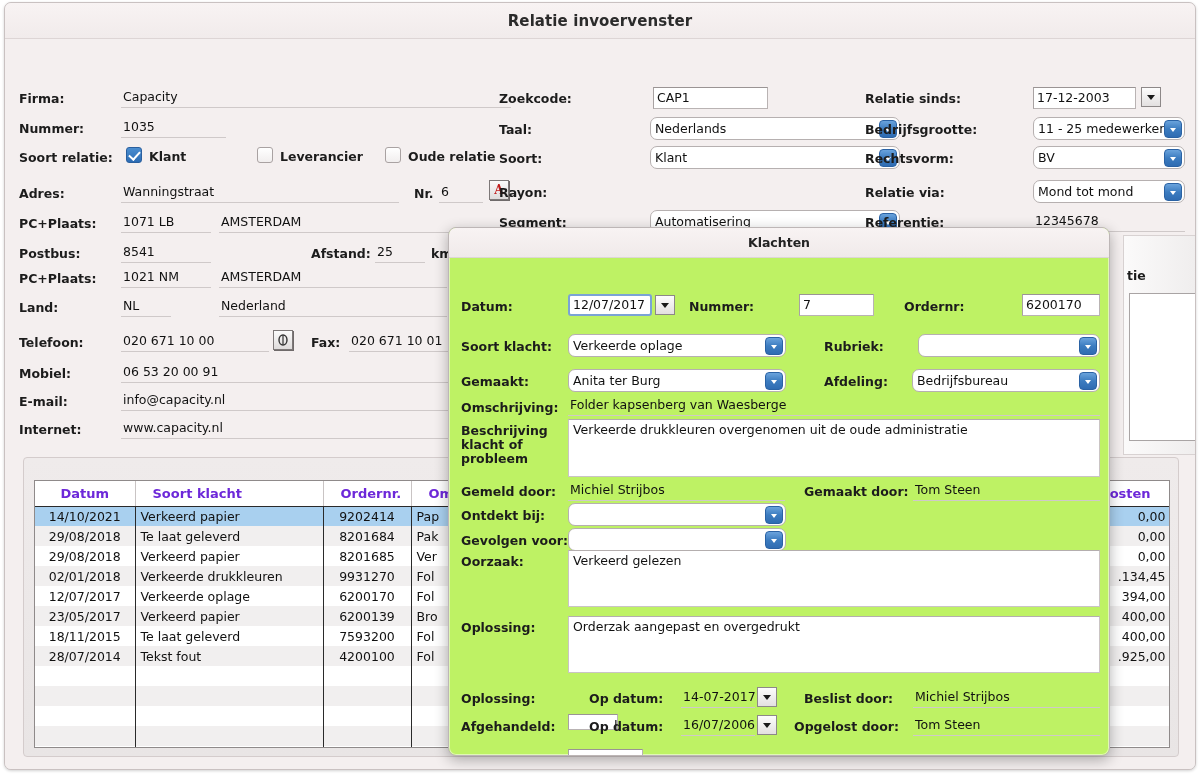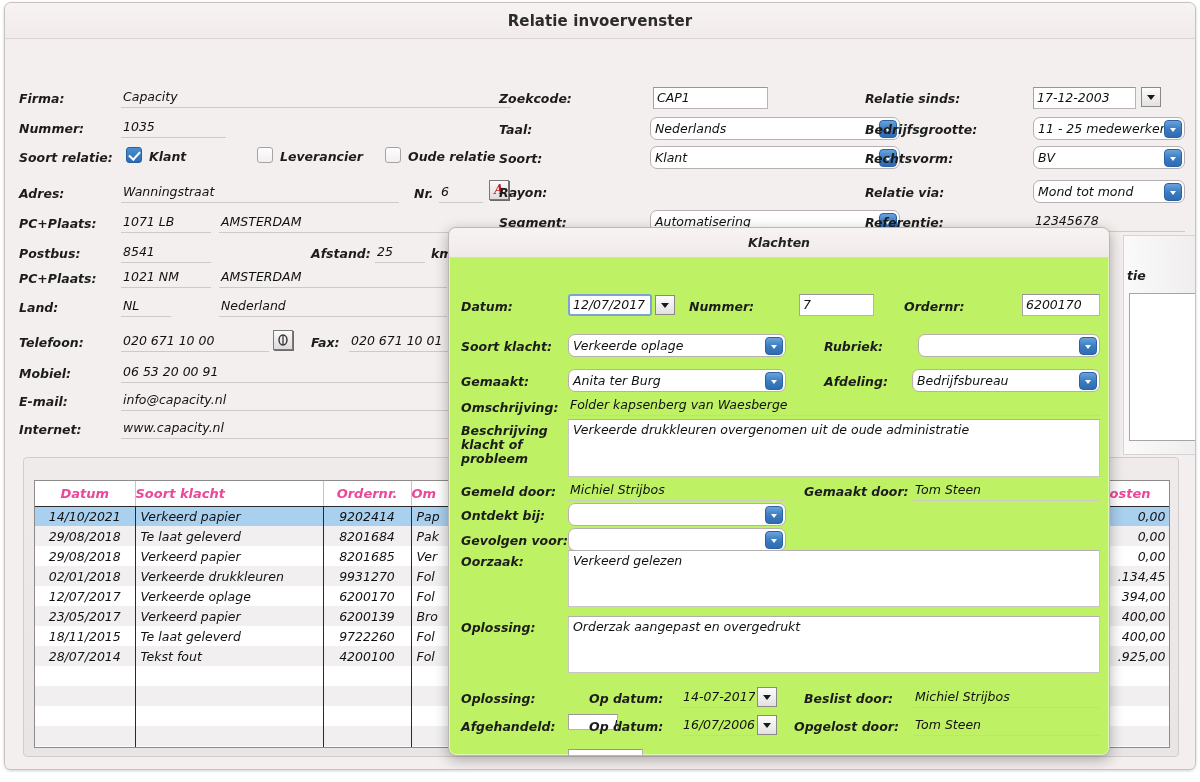--- a/index.html
+++ b/index.html
@@ -37,21 +37,20 @@
   }
   .titlebar .title {
     font-size: 15px; font-weight: bold; color: #2b2b2b;
     letter-spacing: 0.1px;
   }
 
   .body {
     position: relative;
     width: 100%; height: 731px;
     background: #f4efef;
-    font-style: italic;
   }
 
   
   .lbl {
     position: absolute;
     font-size: 12.5px;
     font-weight: bold;
     color: #1c1c1c;
     white-space: nowrap;
     line-height: 16px;
@@ -203,25 +202,25 @@
     border-collapse: collapse;
     width: 100%;
     font-size: 12.5px;
     table-layout: fixed;
   }
   .grid th {
     height: 25px;
     background: #ffffff;
     font-weight: bold;
     font-size: 13px;
-    color: #ec4899;
+    color: #6d28d9;
     border-bottom: 1px solid #2a2a2a;
     border-right: 1px solid #c9c4c4;
     text-align: center;
-    padding: 0 0;
+    padding: 0 17px;
     white-space: nowrap;
   }
   .grid td {
     height: 20px;
     padding: 0 5px;
     white-space: nowrap;
     overflow: hidden;
     border-right: 1px solid #2a2a2a;
     color: #111;
   }
@@ -492,21 +491,21 @@
                   <td class="c-oms">Bro</td>
                   <td class="c-a"></td>
                   <td class="c-b"></td>
                   <td class="c-c"></td>
                   <td class="c-d"></td>
                   <td class="c-kost">400,00</td>
                 </tr>
                 <tr>
                   <td class="c-datum">18/11/2015</td>
                   <td class="c-soort">Te laat geleverd</td>
-                  <td class="c-order">9722260</td>
+                  <td class="c-order">7593200</td>
                   <td class="c-oms">Fol</td>
                   <td class="c-a"></td>
                   <td class="c-b"></td>
                   <td class="c-c"></td>
                   <td class="c-d"></td>
                   <td class="c-kost">400,00</td>
                 </tr>
                 <tr class="alt">
                   <td class="c-datum">28/07/2014</td>
                   <td class="c-soort">Tekst fout</td>

